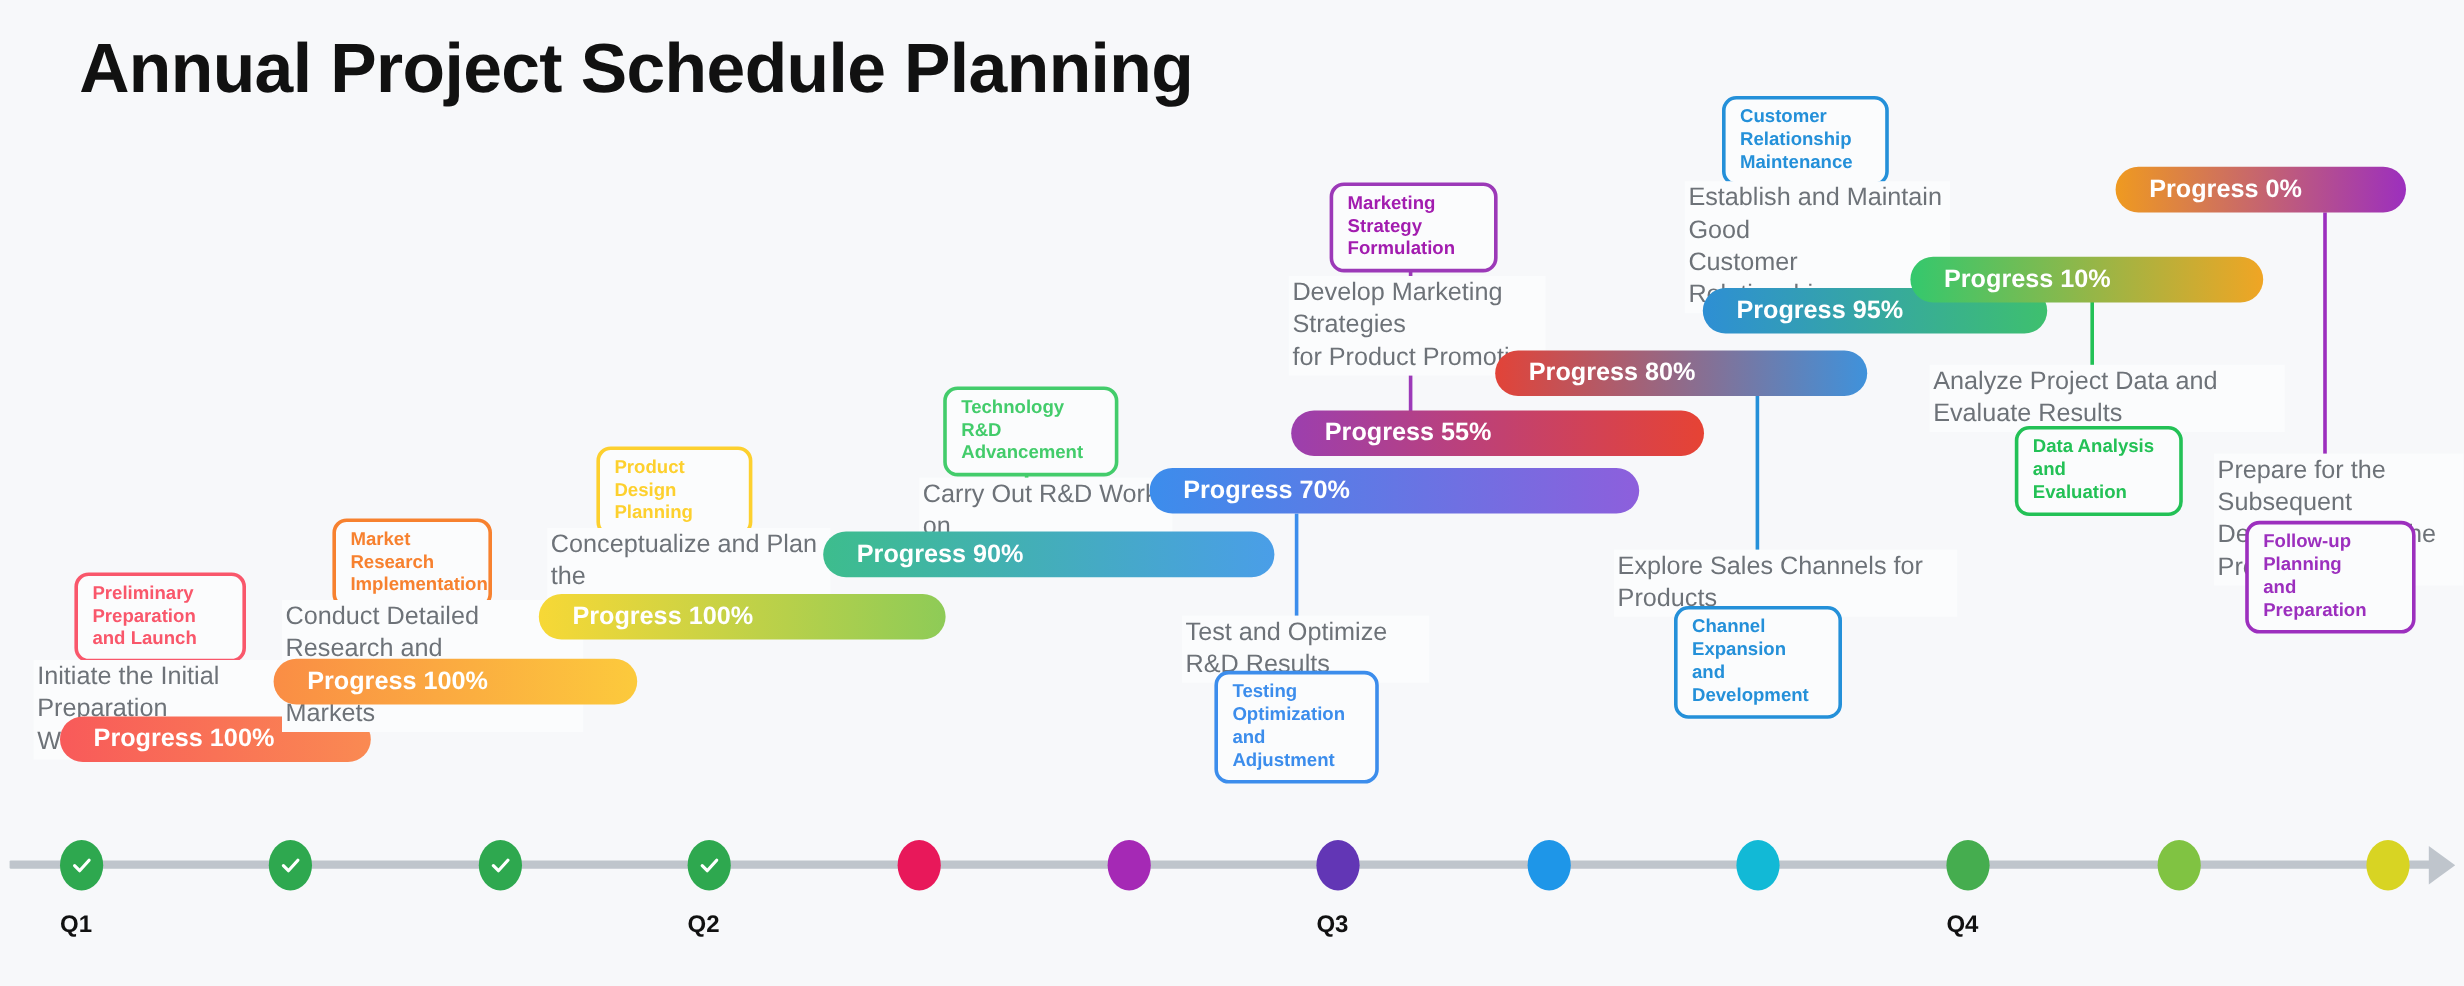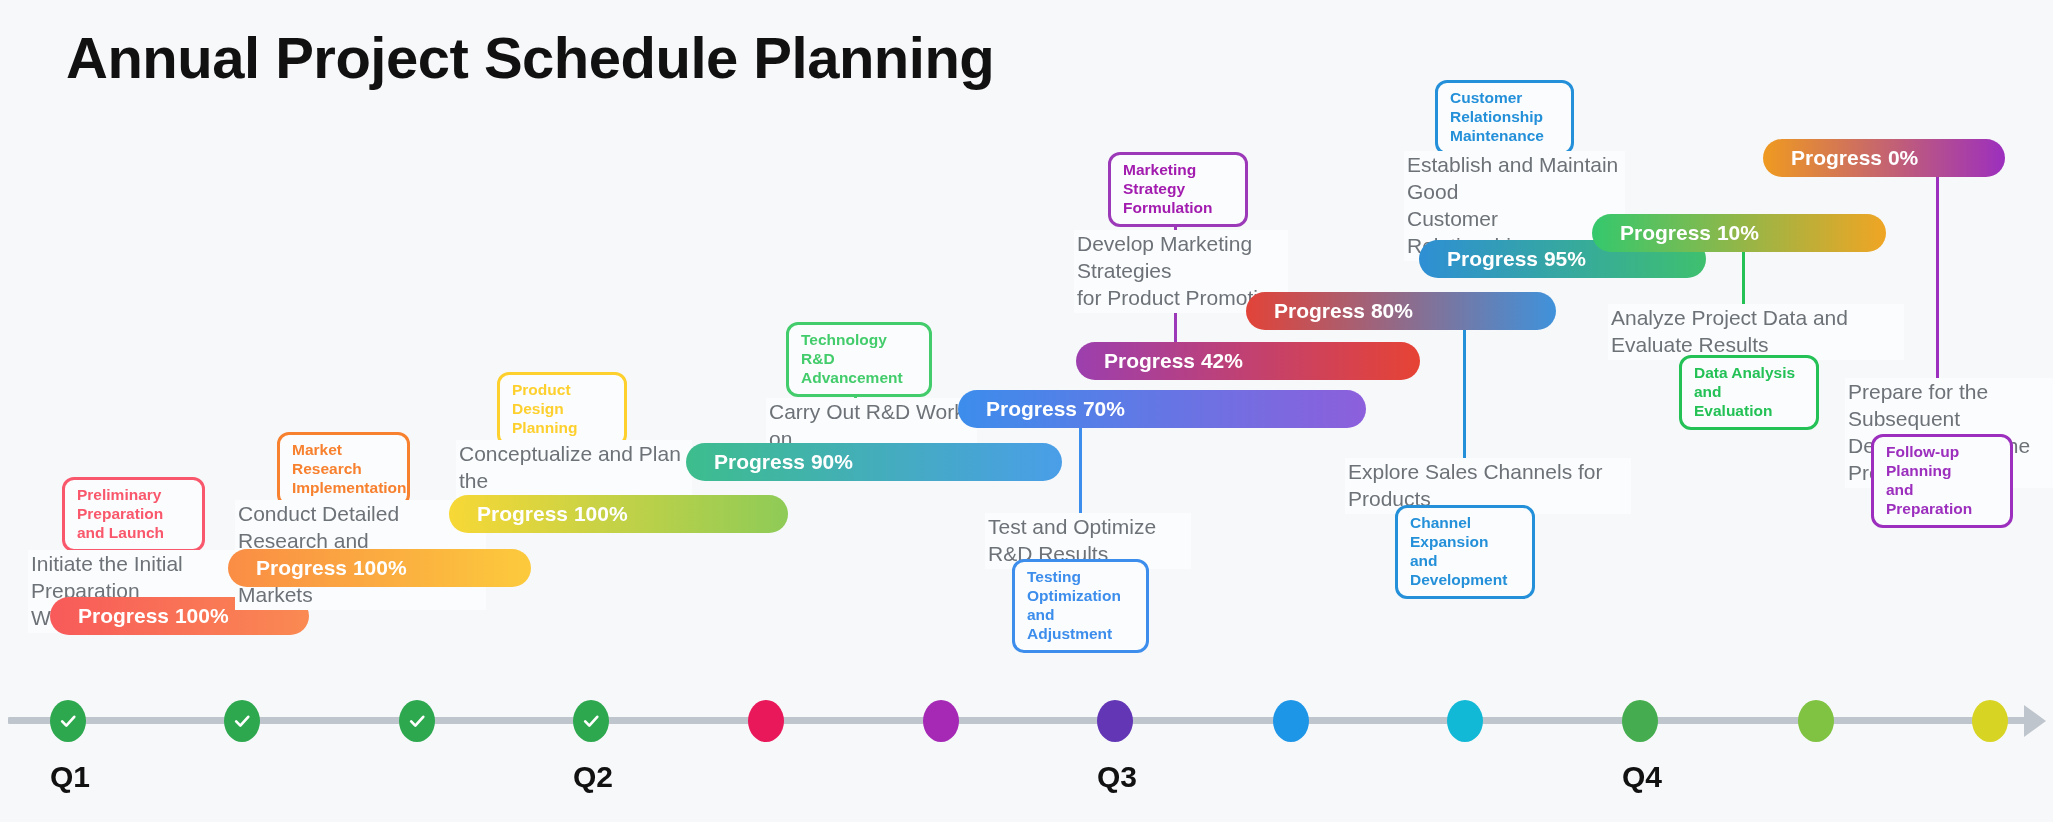--- a/index.html
+++ b/index.html
@@ -105,21 +105,21 @@
     border-radius: 50%;
     top: 700px;
     display: flex;
     align-items: center;
     justify-content: center;
   }
   .dot svg { display: block; }
   .quarter {
     position: absolute;
     top: 760px;
-    font-size: 30px;
+    font-size: 20px;
     font-weight: bold;
     color: #111111;
   }
 </style>
 </head>
 <body>
 
 <div id="stage">
 
   <div class="page-title">Annual Project Schedule Planning</div>
@@ -159,21 +159,21 @@
   <div class="node-card" style="left:1012px; top:559px; width:137px; color:#3c8dec; border-color:#3c8dec;">Testing
 Optimization
 and Adjustment</div>
 
   <div class="connector" style="left:1174px; top:200px; height:165px; background:#9c39b8;"></div>
   <div class="node-card" style="left:1108px; top:152px; width:140px; color:#a21caf; border-color:#9c39b8;">Marketing
 Strategy
 Formulation</div>
   <div class="note" style="left:1074px; top:230px; width:208px;">Develop Marketing Strategies
 for Product Promotion</div>
-  <div class="pill" style="left:1076px; top:342px; width:344px; background:linear-gradient(90deg,#9c3fae 0%,#e64334 100%);">Progress 42%</div>
+  <div class="pill" style="left:1076px; top:342px; width:344px; background:linear-gradient(90deg,#9c3fae 0%,#e64334 100%);">Progress 55%</div>
 
   <div class="connector" style="left:1463px; top:330px; height:175px; background:#2490d9;"></div>
   <div class="pill" style="left:1246px; top:292px; width:310px; background:linear-gradient(90deg,#e24338 0%,#3f92db 100%);">Progress 80%</div>
   <div class="note" style="left:1345px; top:458px; width:280px;">Explore Sales Channels for Products</div>
   <div class="node-card" style="left:1395px; top:505px; width:140px; color:#2490d9; border-color:#2490d9;">Channel Expansion
 and Development</div>
 
   <div class="connector" style="left:1503px; top:130px; height:130px; background:#2490d9;"></div>
   <div class="node-card" style="left:1435px; top:80px; width:139px; color:#2490d9; border-color:#2490d9;">Customer
 Relationship

